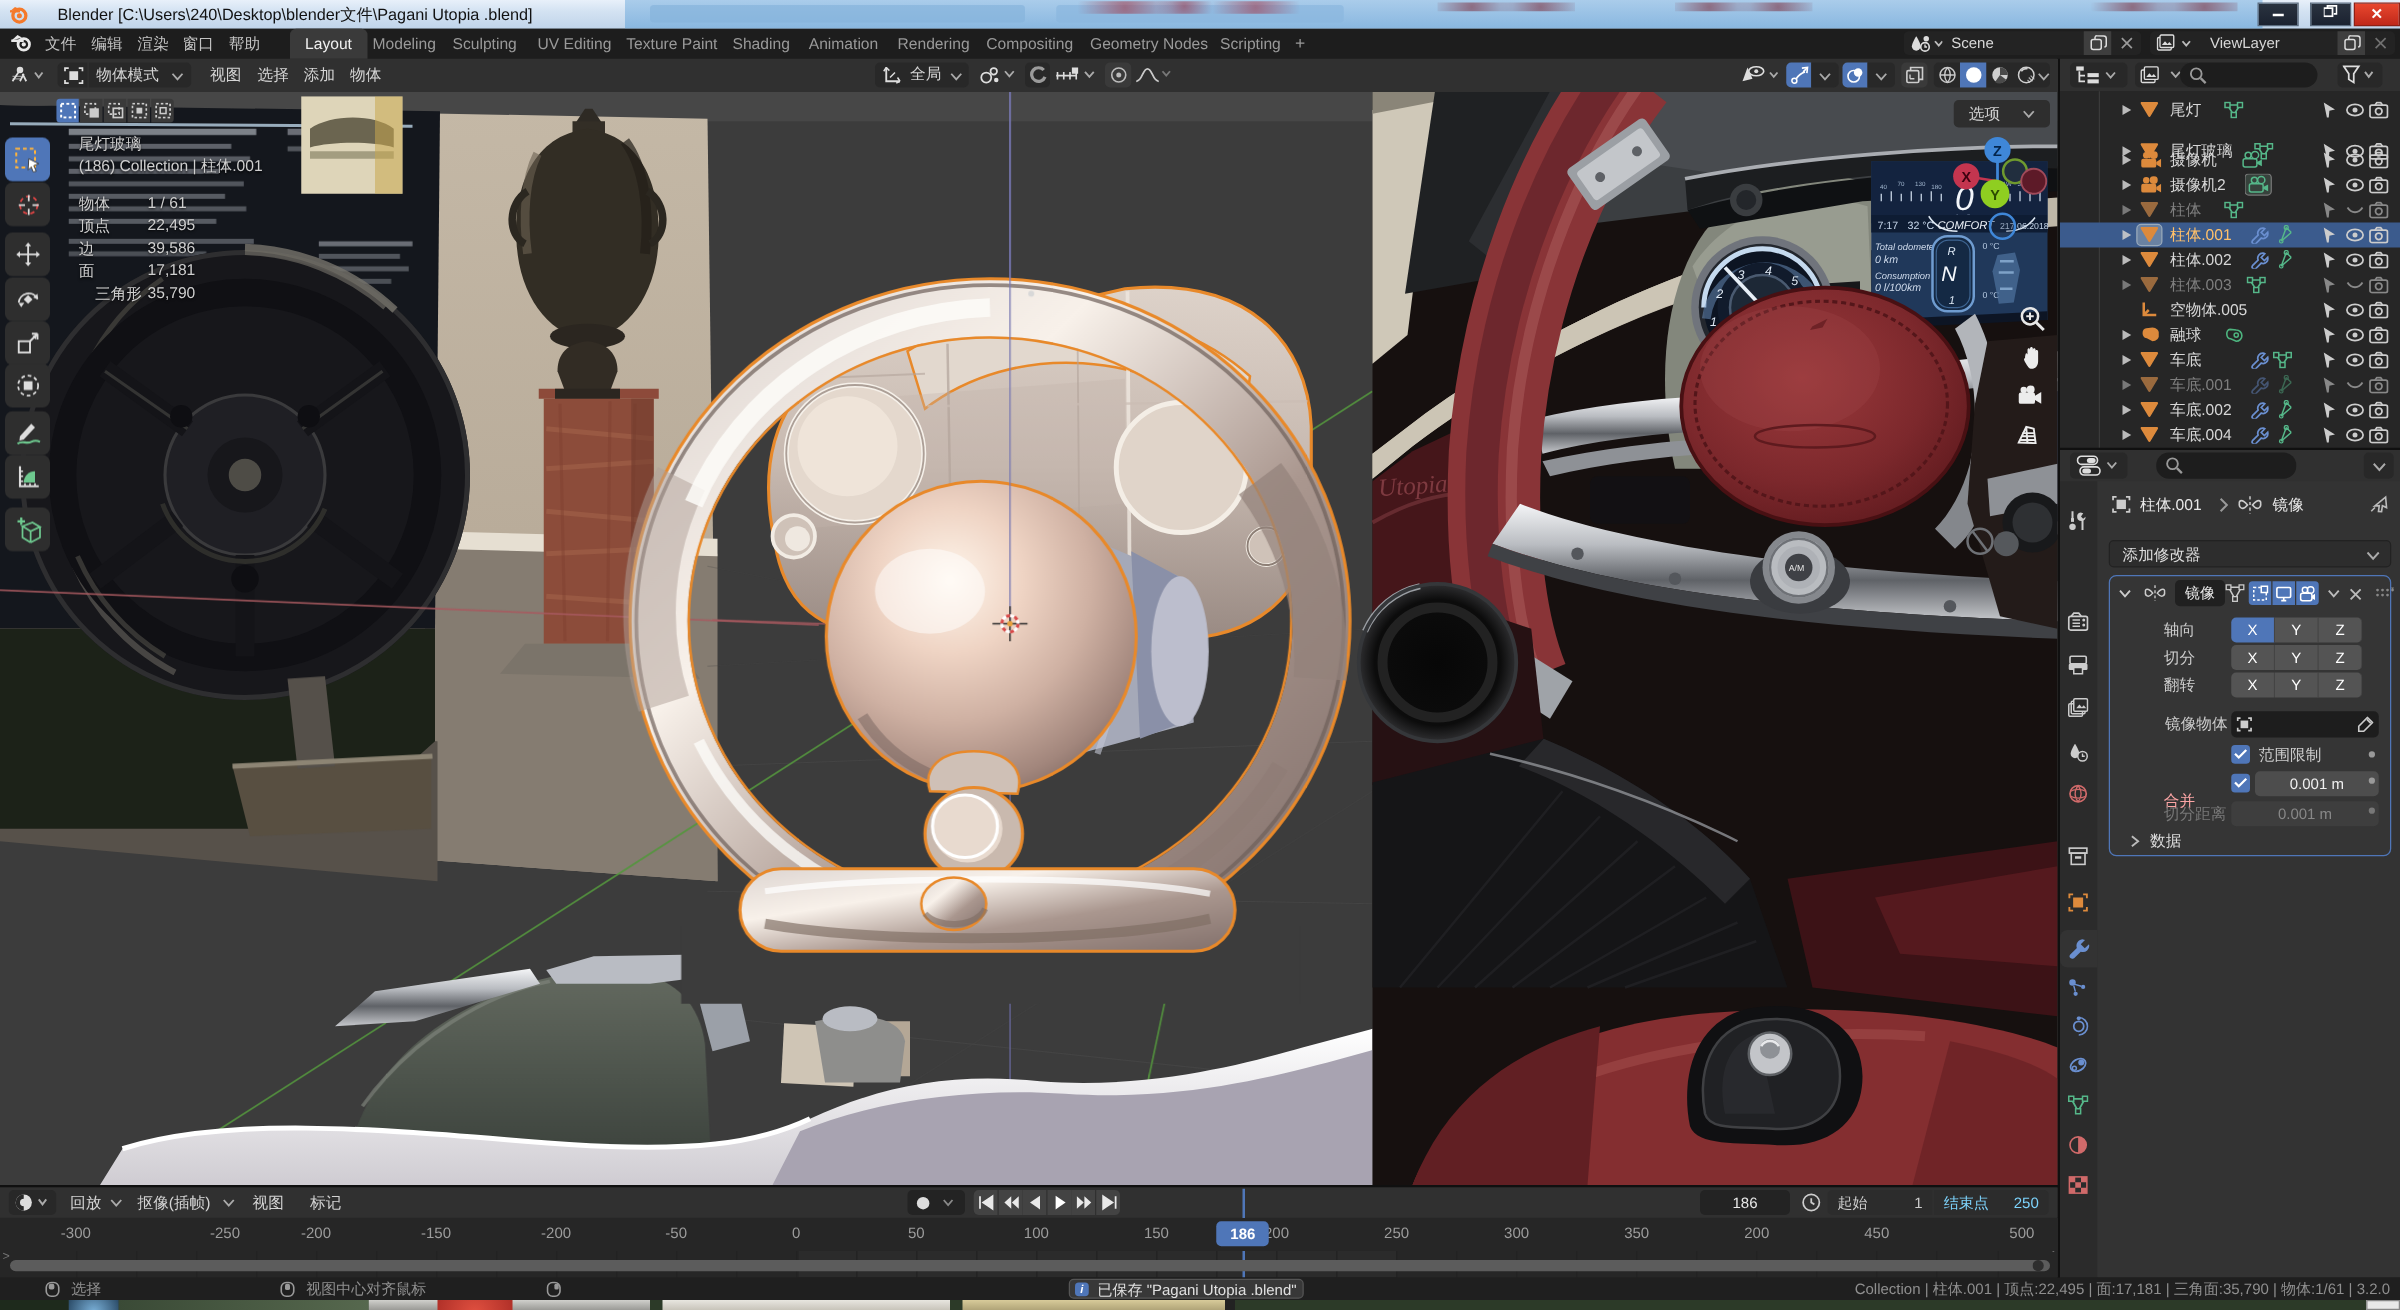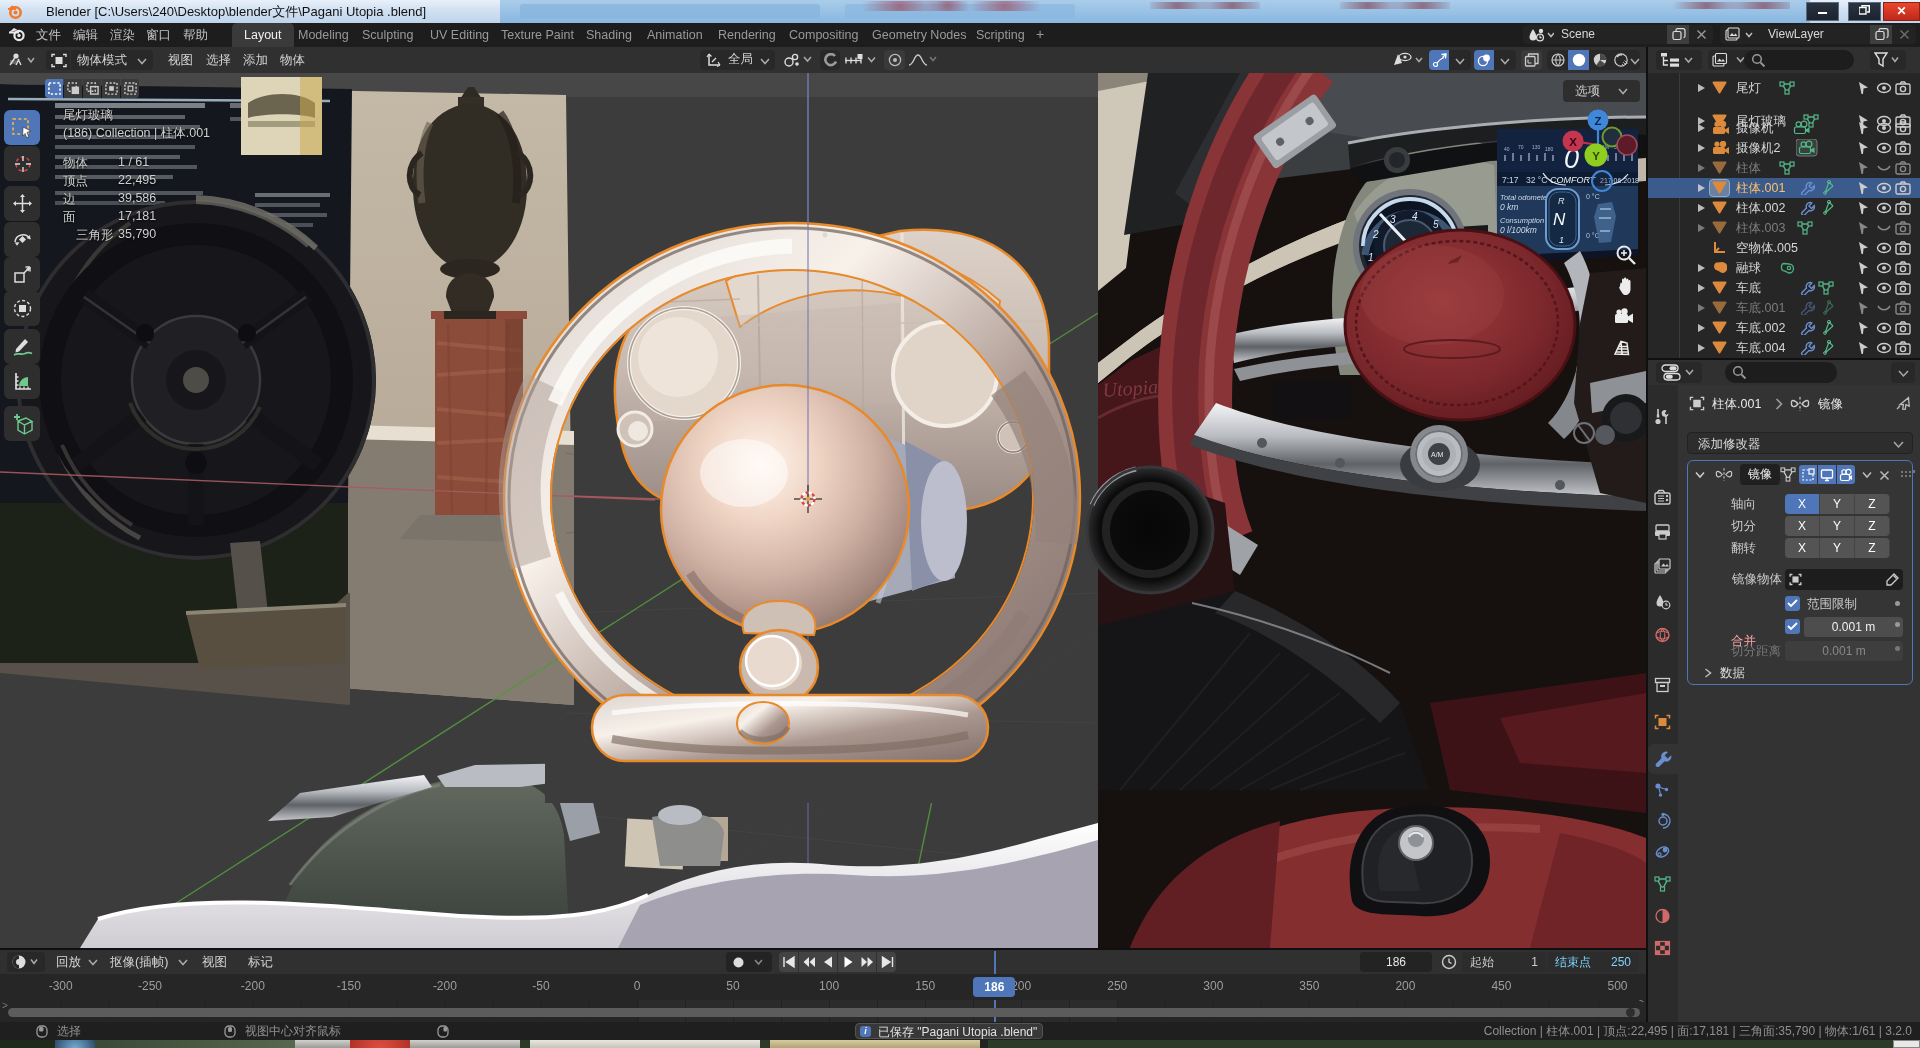--- a/index.html
+++ b/index.html
@@ -1577,21 +1577,21 @@
       <div class="abs" style="left:1360px;top:2px;width:72px;height:20px;background:#232323;border-radius:4px;color:#e8e8e8;text-align:center;line-height:20px;font-size:12px">186</div>
       <svg class="abs" style="left:1441px;top:4px" width="16" height="16" viewBox="0 0 16 16">
           <circle cx="8" cy="8" r="6.5" fill="none" stroke="#ccc" stroke-width="1.4"></circle>
           <path d="M8 4.5 V8 L10.5 9.5" stroke="#ccc" stroke-width="1.4" fill="none"></path>
         </svg>
       <div class="abs" style="left:1462px;top:2px;width:84px;height:20px;background:#2c2c2c;border-radius:4px 0 0 4px;color:#ccc;font-size:12px;line-height:20px"><span style="margin-left:8px">起始</span><span style="position:absolute;right:8px">1</span></div>
       <div class="abs" style="left:1547px;top:2px;width:92px;height:20px;background:#2c2c2c;border-radius:0 4px 4px 0;color:#7dd3fc;font-size:12px;line-height:20px"><span style="margin-left:8px">结束点</span><span style="position:absolute;right:8px">250</span></div>
     </div>
     <div id="ruler">
         <span style="position:absolute;left:30.699999999999932px;top:5px;width:60px;text-align:center">-300</span>
-        <span style="position:absolute;left:120px;top:5px;width:60px;text-align:center">-250</span>
+        <span style="position:absolute;left:132px;top:5px;width:60px;text-align:right">-250</span>
         <span style="position:absolute;left:222.8px;top:5px;width:60px;text-align:center">-200</span>
         <span style="position:absolute;left:318.84999999999997px;top:5px;width:60px;text-align:center">-150</span>
         <span style="position:absolute;left:414.9px;top:5px;width:60px;text-align:center">-200</span>
         <span style="position:absolute;left:510.95000000000005px;top:5px;width:60px;text-align:center">-50</span>
         <span style="position:absolute;left:607px;top:5px;width:60px;text-align:center">0</span>
         <span style="position:absolute;left:703.05px;top:5px;width:60px;text-align:center">50</span>
         <span style="position:absolute;left:799.1px;top:5px;width:60px;text-align:center">100</span>
         <span style="position:absolute;left:895.1500000000001px;top:5px;width:60px;text-align:center">150</span>
         <span style="position:absolute;left:991.2px;top:5px;width:60px;text-align:center">200</span>
         <span style="position:absolute;left:1087.25px;top:5px;width:60px;text-align:center">250</span>

